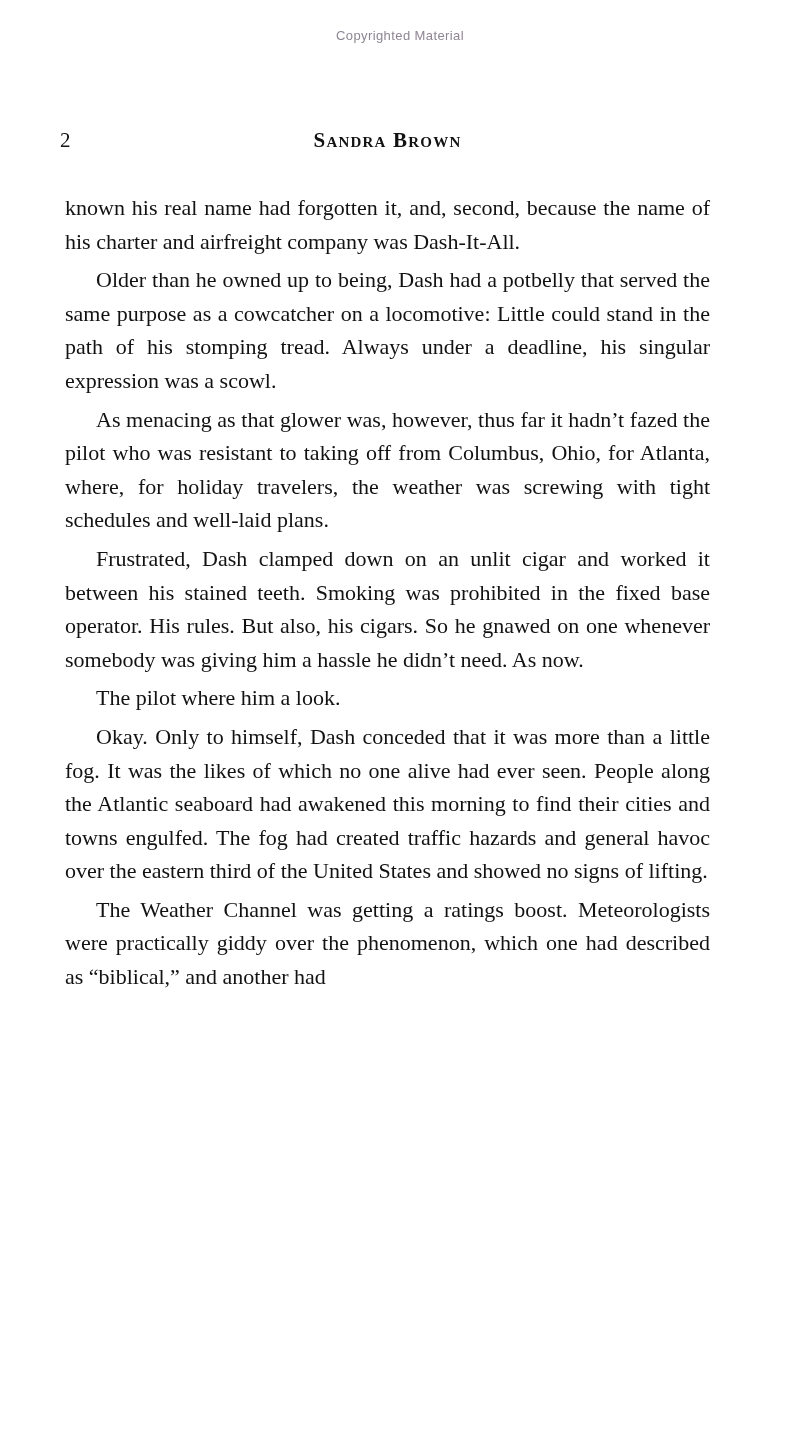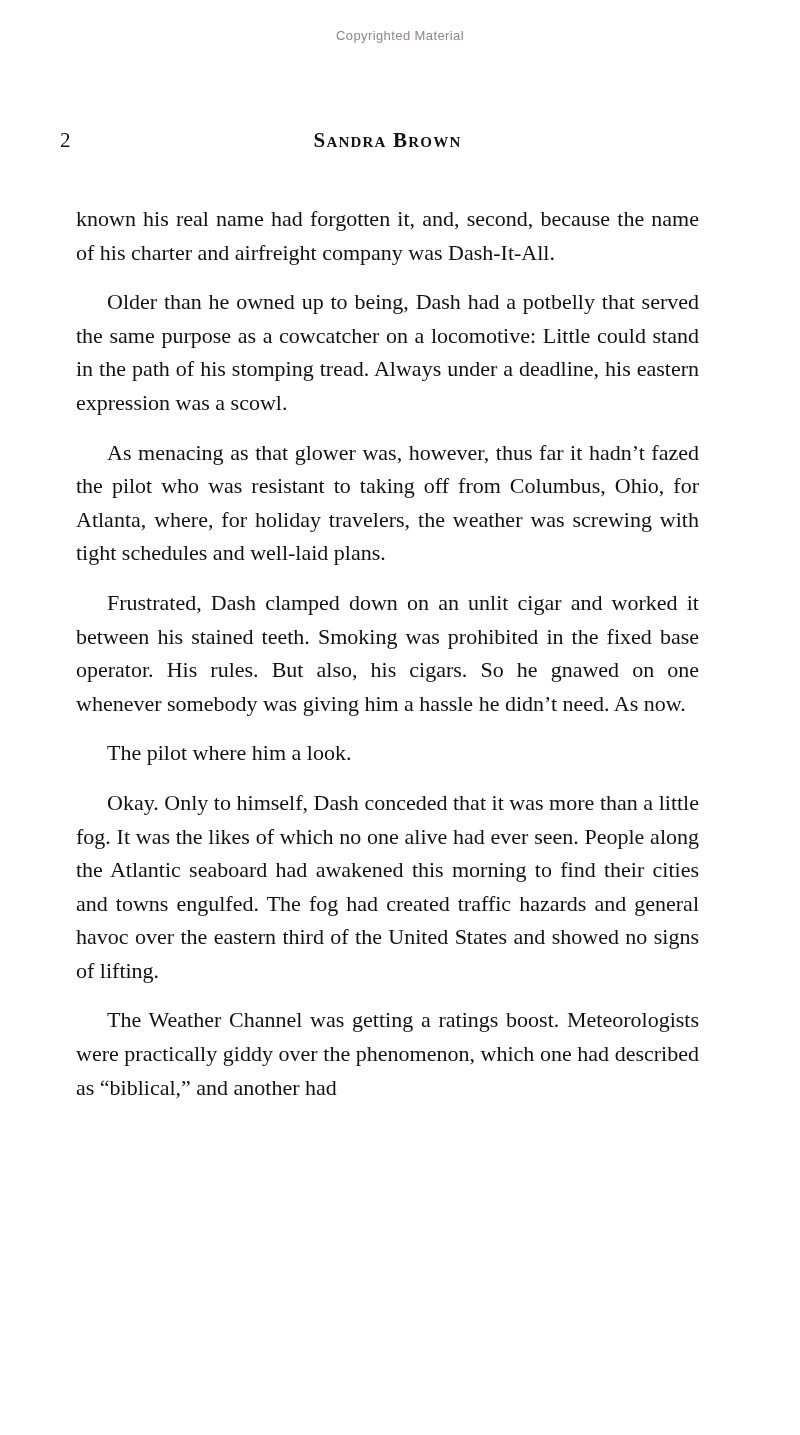--- a/index.html
+++ b/index.html
@@ -55,21 +55,21 @@
   .body-text {
     position: absolute;
     top: 186px;
     left: 60px;
     width: 655px;
     text-align: justify;
     font-size: 22px;
     line-height: 33.6px;
   }
   .para {
-    margin: 16px;
+    margin: 5px;
     padding: 0;
   }
   .para.indent {
     text-indent: 31px;
   }
   .italic {
   }
 </style>
 </head>
 <body>
@@ -78,21 +78,21 @@
 
   <div class="copyright-notice copyright-top">Copyrighted Material</div>
 
   <div class="running-head">
     <span class="page-number">2</span>
     <span class="running-title">Sandra Brown</span>
   </div>
 
   <div class="body-text">
       <p class="para"><span>known his real name had forgotten it, and, second, because the name of his charter and airfreight company was Dash-It-All.</span></p>
-      <p class="para indent"><span>Older than he owned up to being, Dash had a potbelly that served the same purpose as a cowcatcher on a locomotive: Little could stand in the path of his stomping tread. Always under a deadline, his eastern expression was a scowl.</span></p>
+      <p class="para indent"><span>Older than he owned up to being, Dash had a potbelly that served the same purpose as a cowcatcher on a locomotive: Little could stand in the path of his stomping tread. Always under a deadline, his singular expression was a scowl.</span></p>
       <p class="para indent"><span>As menacing as that glower was, however, thus far it hadn’t fazed the pilot who was resistant to taking off from Columbus, Ohio, for Atlanta, where, for holiday travelers, the weather was screwing with tight schedules and well-laid plans.</span></p>
       <p class="para indent"><span>Frustrated, Dash clamped down on an unlit cigar and worked it between his stained teeth. Smoking was prohibited in the fixed base operator. His rules. But also, his cigars. So he gnawed on one whenever somebody was giving him a hassle he didn’t need. As now.</span></p>
       <p class="para indent"><span>The pilot where him a look.</span></p>
       <p class="para indent"><span class="italic">Okay.</span><span> Only to himself, Dash conceded that it was more than a little fog. It was the likes of which no one alive had ever seen. People along the Atlantic seaboard had awakened this morning to find their cities and towns engulfed. The fog had created traffic hazards and general havoc over the eastern third of the United States and showed no signs of lifting.</span></p>
       <p class="para indent"><span>The Weather Channel was getting a ratings boost. Meteorologists were practically giddy over the phenomenon, which one had described as “biblical,” and another had</span></p>
     </div>
 
   <div class="copyright-notice copyright-bottom">Copyrighted Material</div>
 
 </div>

